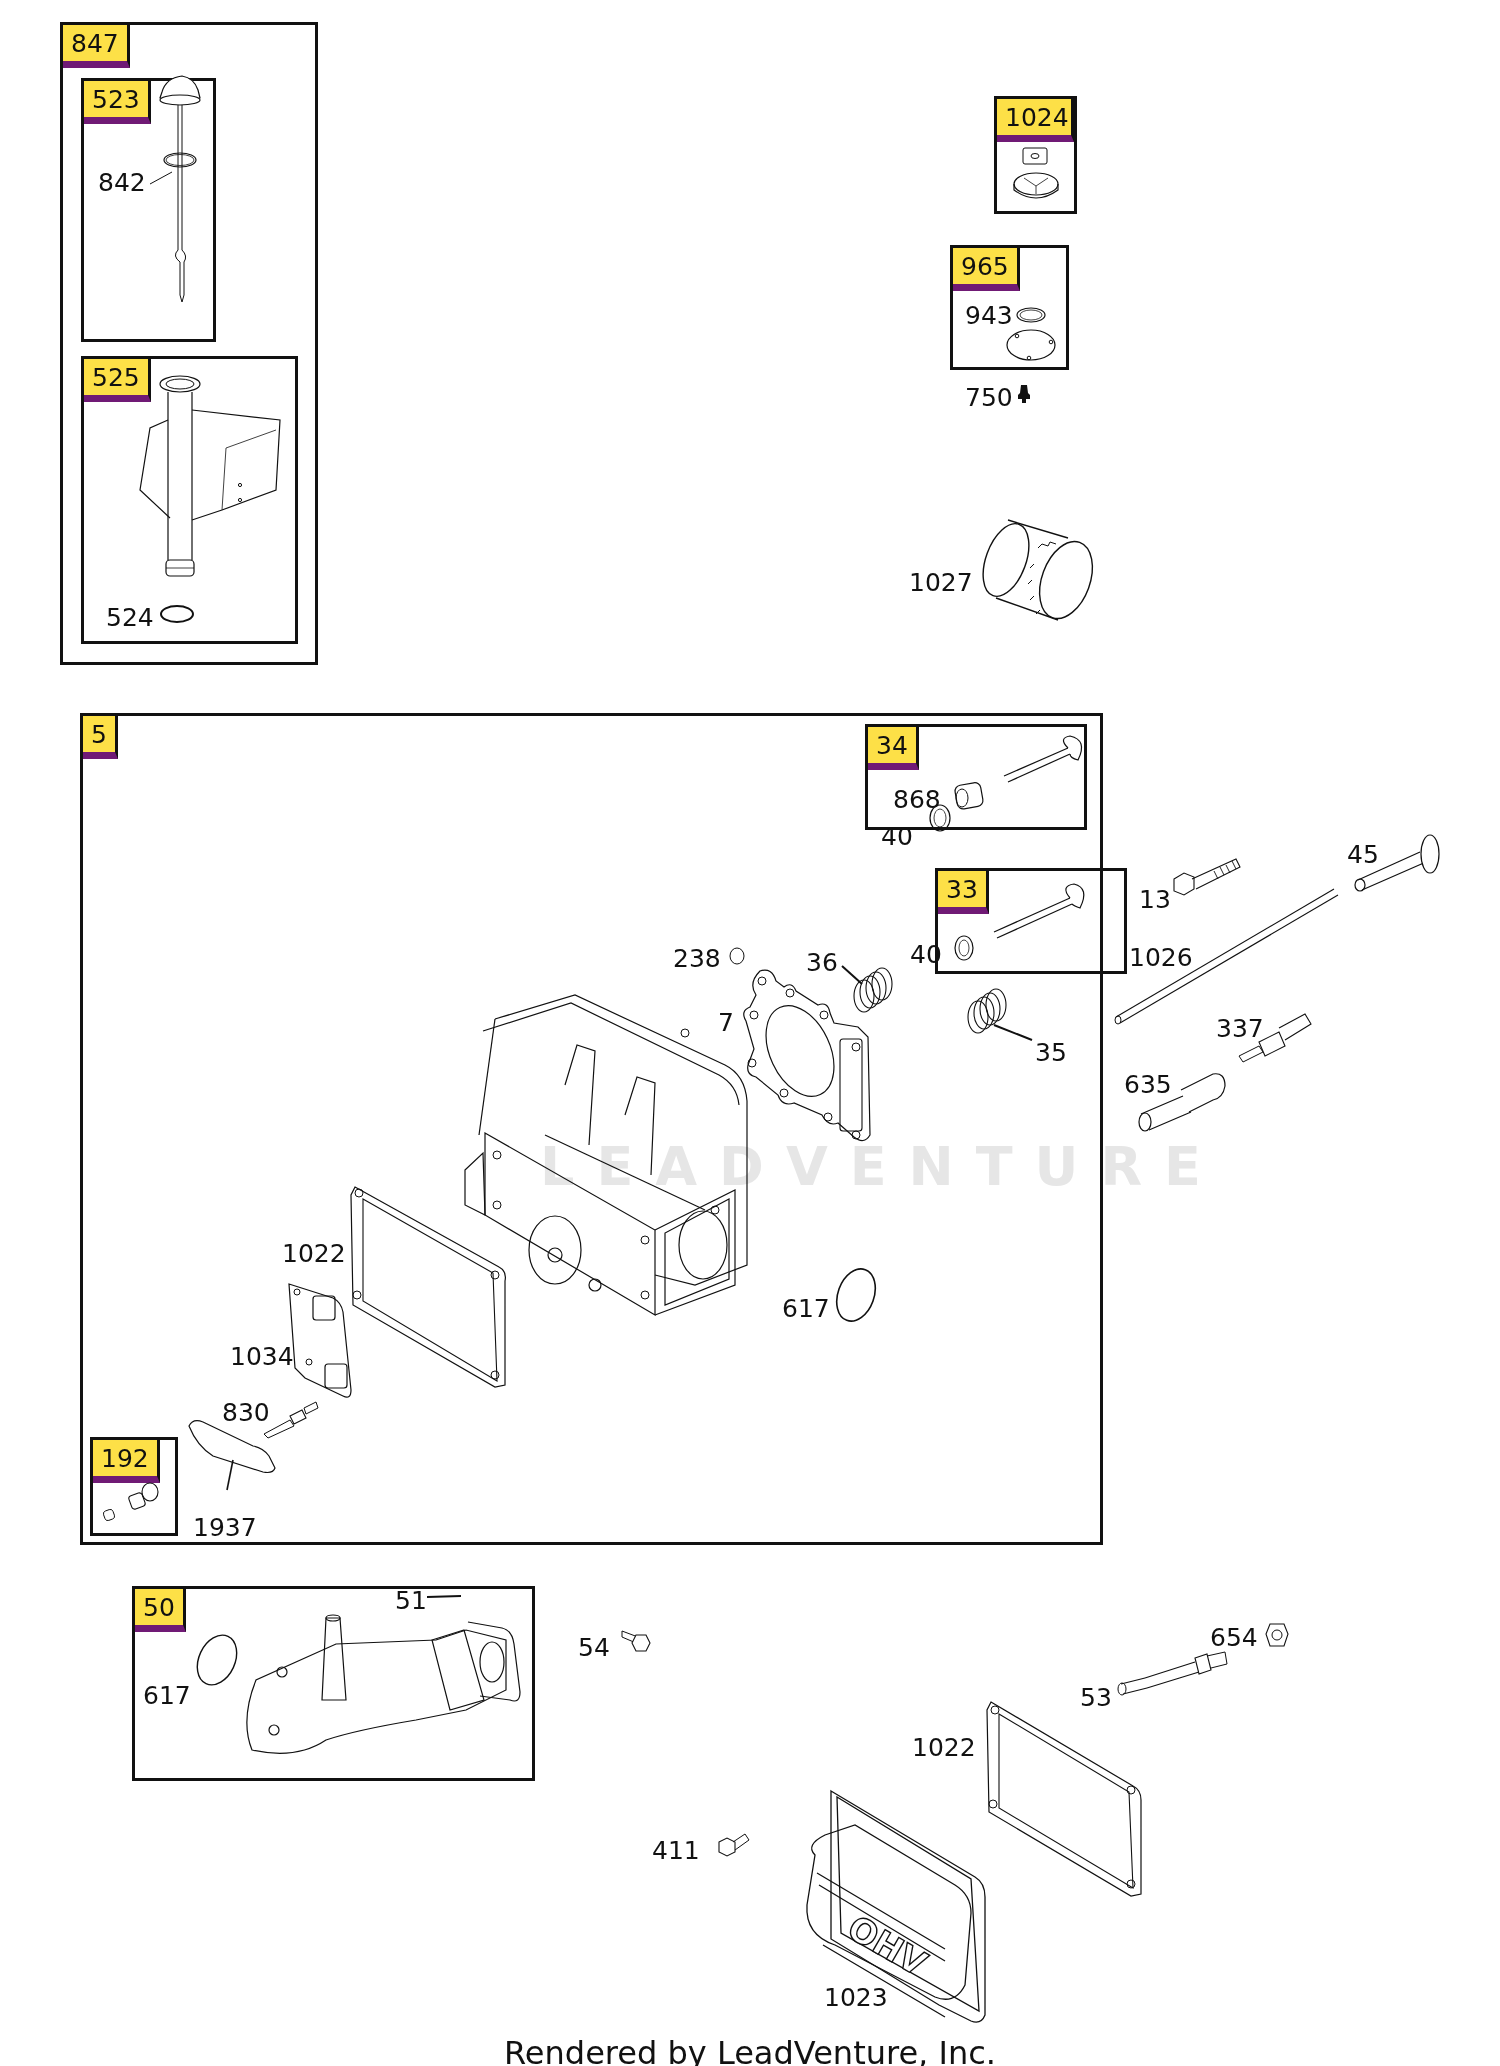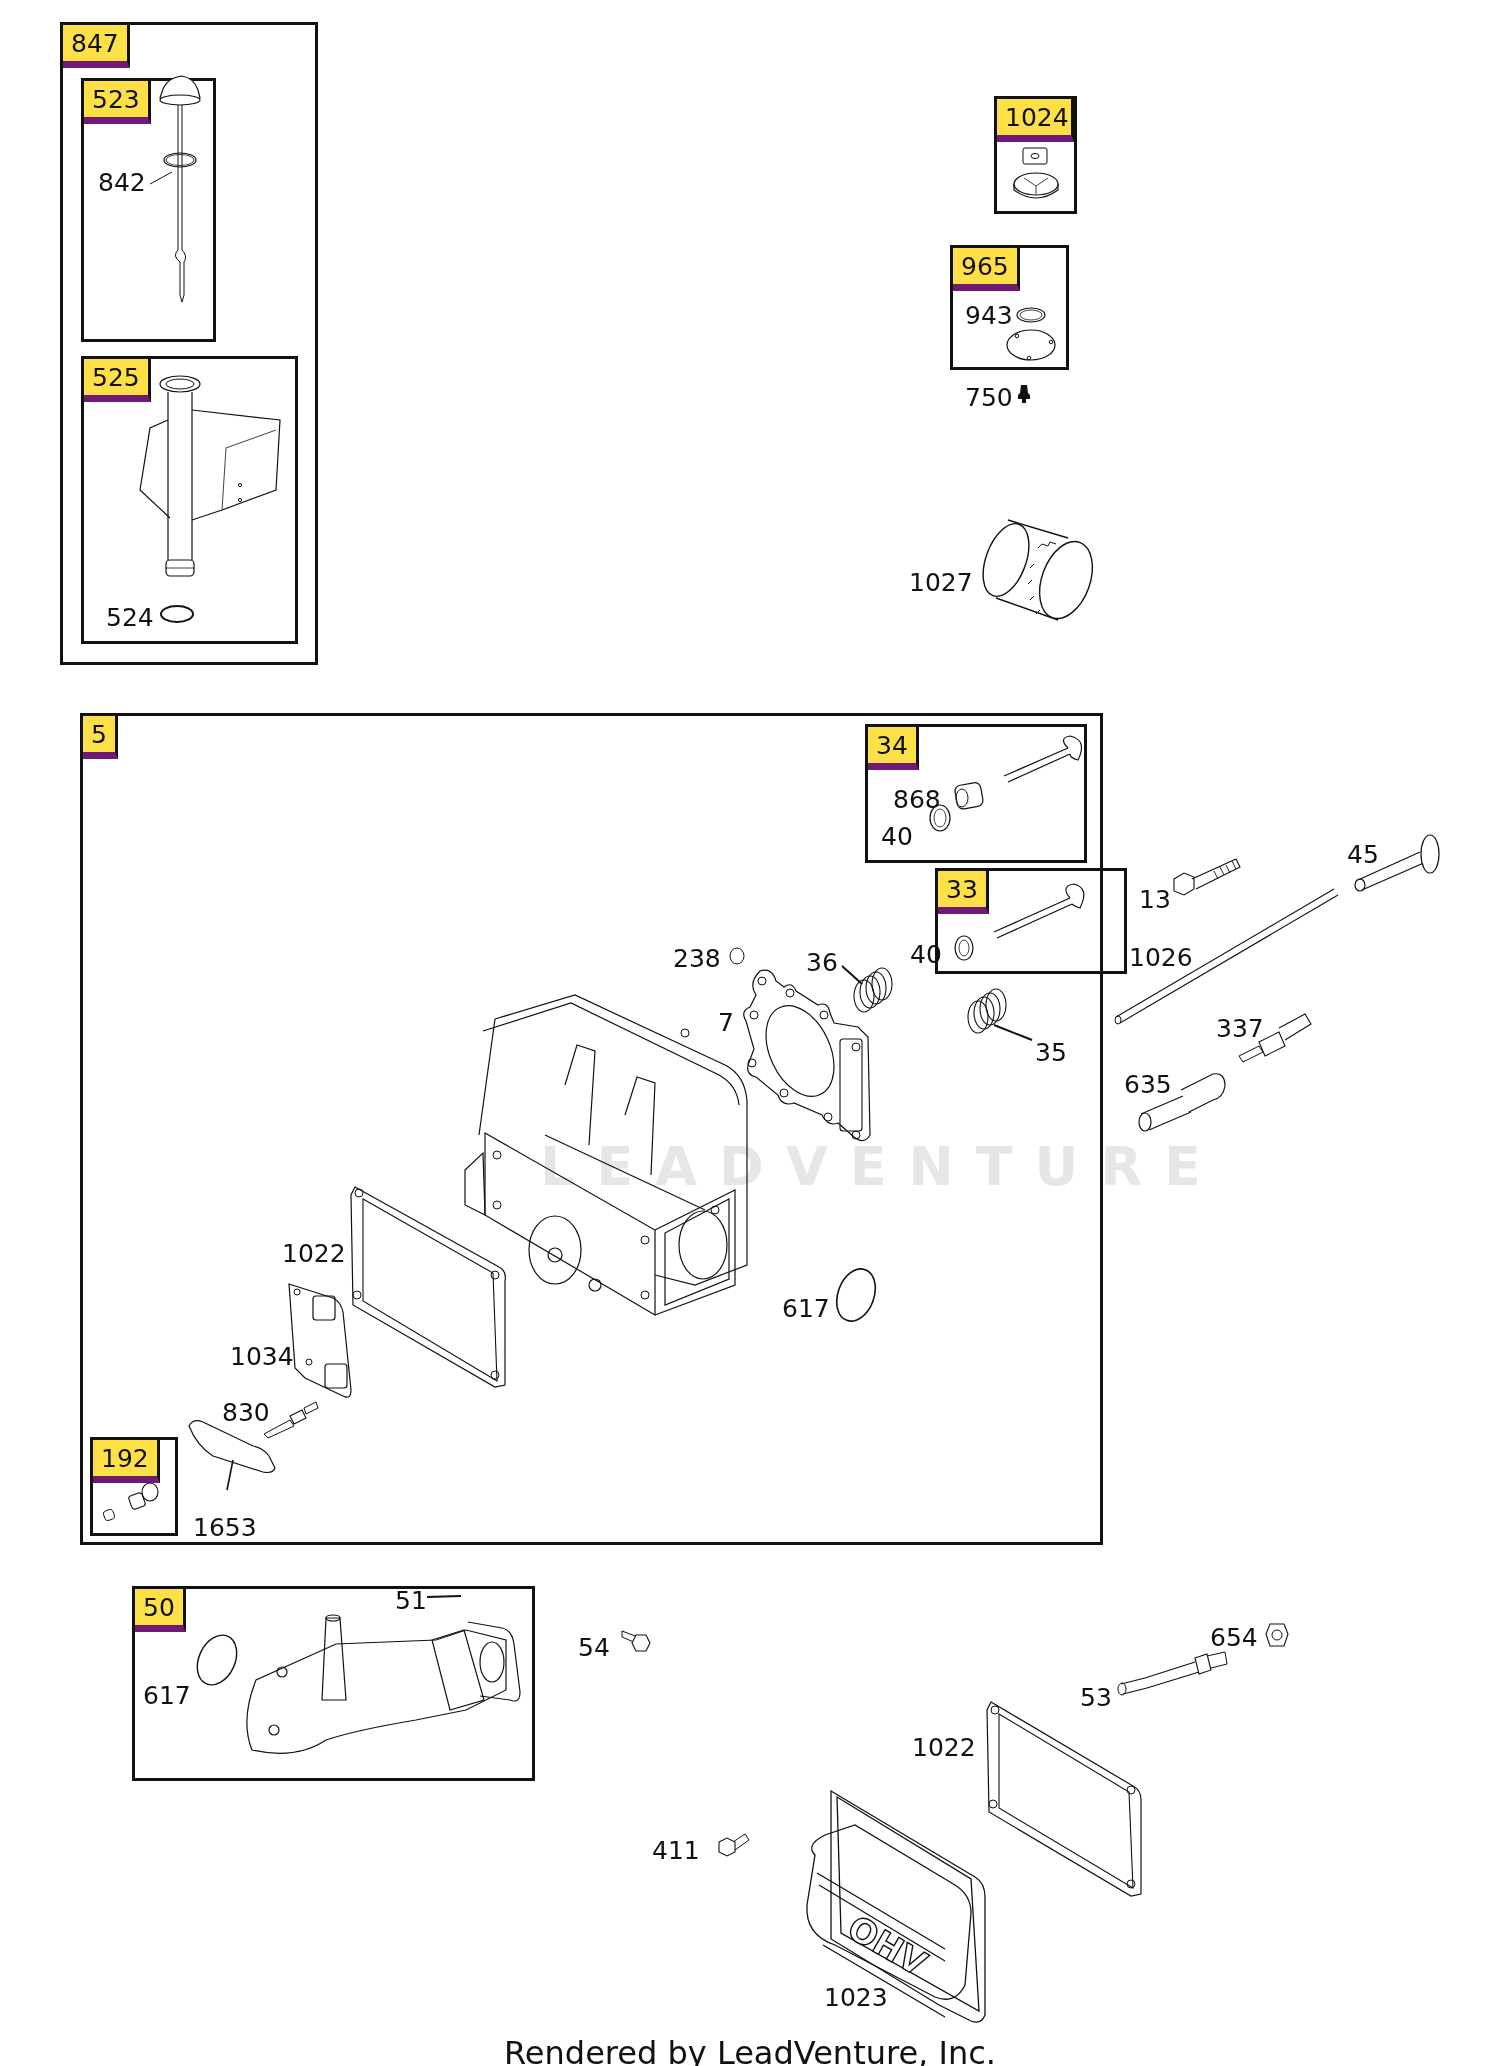--- a/index.html
+++ b/index.html
@@ -98,21 +98,21 @@
   <ellipse cx="28" cy="52" rx="20" ry="38" transform="rotate(20 28 52)" fill="#fff" stroke="#111" stroke-width="1.4"></ellipse>
   <path d="M30 12 L90 30 M18 90 L80 112" stroke="#111" stroke-width="1.4" fill="none"></path>
   <ellipse cx="88" cy="72" rx="24" ry="40" transform="rotate(20 88 72)" fill="#fff" stroke="#111" stroke-width="1.4"></ellipse>
   <path d="M60 40 L64 36 L70 38 L72 34 L78 36 M56 56 L52 60 M54 72 L50 76 M56 88 L52 92 M62 102 L58 106" stroke="#111" stroke-width="1" fill="none"></path>
 </svg>
 
 <div class="box" style="left:80px; top:713px; width:1023px; height:832px;">
   <div class="tag">5</div>
 </div>
 
-<div class="box" style="left:865px; top:724px; width:222px; height:139px;">
+<div class="box" style="left:865px; top:724px; width:222px; height:106px;">
   <div class="tag">34</div>
 </div>
 <div class="lbl" style="left:893px; top:787px;">868</div>
 <div class="lbl" style="left:881px; top:824px;">40</div>
 <svg class="art" style="left:918px; top:738px;" width="165" height="100">
   <ellipse cx="22" cy="80" rx="10" ry="13" fill="none" stroke="#111" stroke-width="1.2"></ellipse>
   <ellipse cx="22" cy="80" rx="6" ry="9" fill="none" stroke="#111" stroke-width="0.8"></ellipse>
   <rect x="38" y="46" width="26" height="24" rx="6" transform="rotate(-10 50 58)" fill="#fff" stroke="#111" stroke-width="1.2"></rect>
   <ellipse cx="44" cy="60" rx="6" ry="9" fill="none" stroke="#111" stroke-width="1"></ellipse>
   <line x1="86" y1="38" x2="150" y2="10" stroke="#111" stroke-width="1.2"></line>
@@ -231,21 +231,21 @@
 <svg class="art" style="left:260px; top:1400px;" width="60" height="40">
   <path d="M4 34 L30 20 L34 26 L8 38 Z" fill="none" stroke="#111" stroke-width="1"></path>
   <path d="M30 16 L42 10 L46 18 L34 24 Z" fill="#fff" stroke="#111" stroke-width="1.1"></path>
   <path d="M44 8 L56 2 L58 8 L46 14 Z" fill="none" stroke="#111" stroke-width="1"></path>
 </svg>
 
 <svg class="art" style="left:183px; top:1416px;" width="100" height="75">
   <path d="M6 10 Q10 2 20 6 L70 30 Q80 32 86 40 L92 52 Q90 58 80 56 L30 40 Q14 30 6 10 Z" fill="#fff" stroke="#111" stroke-width="1.2"></path>
   <line x1="50" y1="44" x2="44" y2="74" stroke="#111" stroke-width="1.6"></line>
 </svg>
-<div class="lbl" style="left:193px; top:1515px;">1653</div>
+<div class="lbl" style="left:193px; top:1515px;">1937</div>
 
 <div class="box" style="left:90px; top:1437px; width:88px; height:99px;">
   <div class="tag">192</div>
 </div>
 <svg class="art" style="left:100px; top:1480px;" width="70" height="50">
   <rect x="4" y="30" width="10" height="10" rx="3" transform="rotate(-20 9 35)" fill="none" stroke="#111" stroke-width="1"></rect>
   <rect x="30" y="14" width="14" height="14" rx="3" transform="rotate(-20 37 21)" fill="none" stroke="#111" stroke-width="1.1"></rect>
   <ellipse cx="50" cy="12" rx="8" ry="9" fill="none" stroke="#111" stroke-width="1.1"></ellipse>
 </svg>
 

